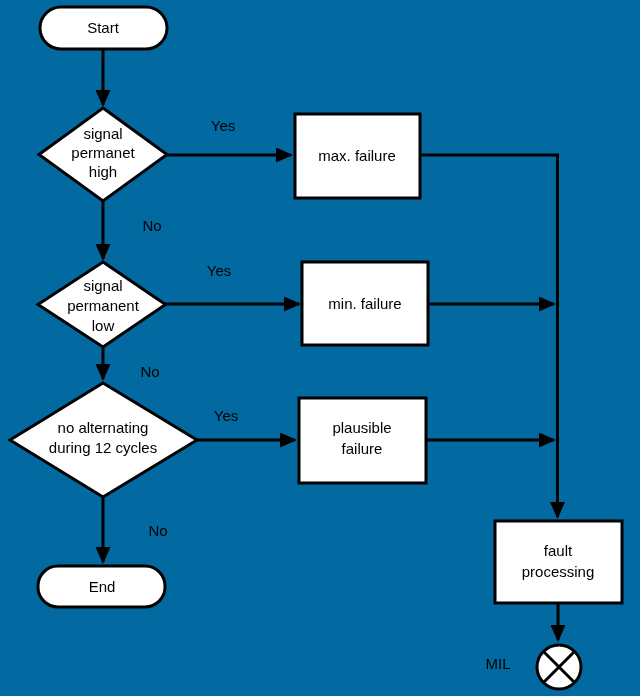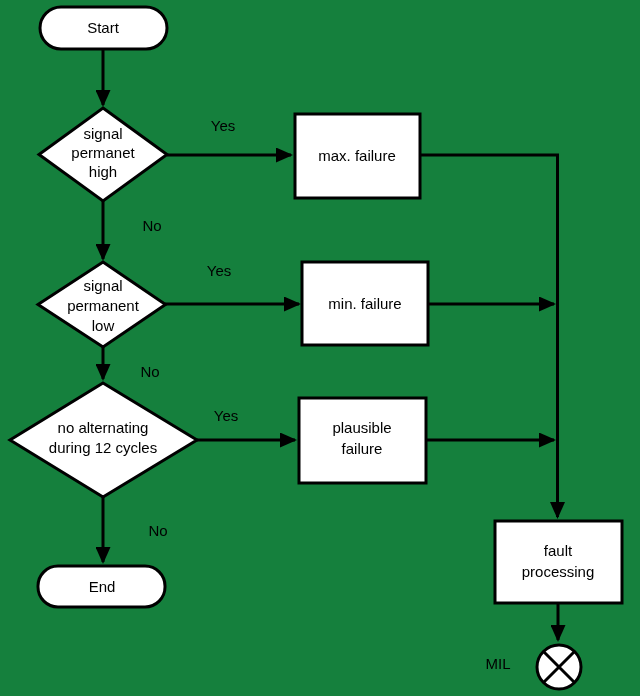--- a/index.html
+++ b/index.html
@@ -4,21 +4,21 @@
 <style>
   html, body {
     margin: 0;
     padding: 0;
     background: #ffffff;
   }
   .page {
     position: relative;
     width: 640px;
     height: 696px;
-    background: #15803d;
+    background: #0369a1;
     font-family: "Liberation Sans", sans-serif;
   }
   svg {
     display: block;
   }
   .shape {
     fill: #ffffff;
     stroke: #000000;
     stroke-width: 3;
   }

